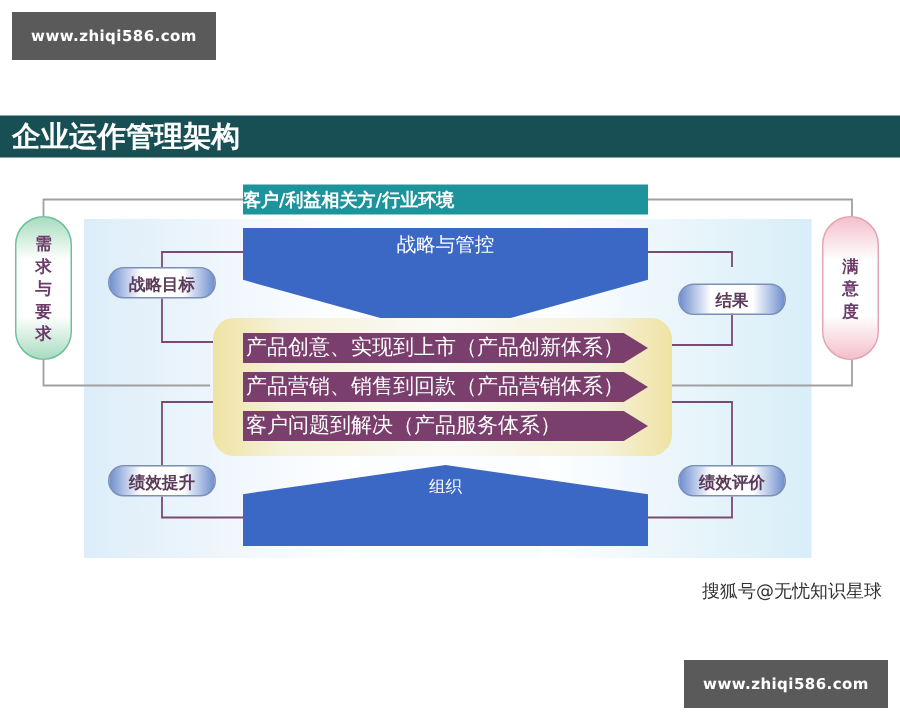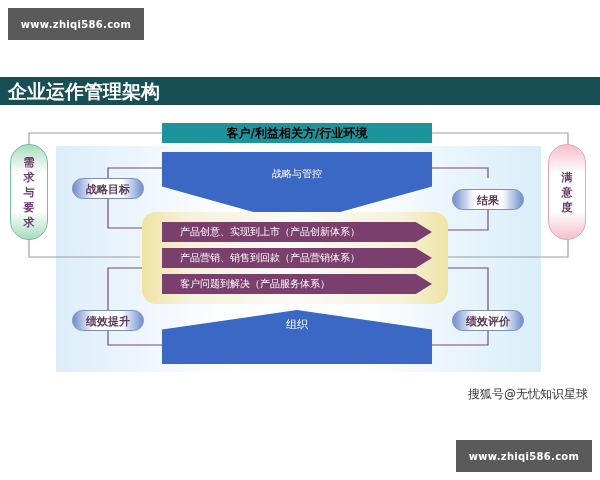--- a/index.html
+++ b/index.html
@@ -10,31 +10,31 @@
   #wm-top { left:8px; top:8px; width:136px; height:32px; }
   #wm-bottom { left:456px; top:440px; width:136px; height:32px; }
   .title-bar { position:absolute; left:0; top:77px; width:600px; height:28px; background:#174f55;
                color:#fff; font-weight:bold; font-size:19px; line-height:28px; padding-left:8px; box-sizing:border-box; }
   .bg-panel { position:absolute; left:56px; top:146px; width:184px; height:226px;
               background:linear-gradient(90deg,#dcedf9 0%, #f3f8fd 60%, #ffffff 100%); }
   .bg-panel-r { position:absolute; left:360px; top:146px; width:181px; height:226px;
               background:linear-gradient(90deg,#ffffff 0%, #eef7fc 40%, #d8eef8 100%); }
   .bg-panel-c { position:absolute; left:240px; top:146px; width:120px; height:226px; background:#fbfdff; }
   .env-bar { position:absolute; left:162px; top:123px; width:270px; height:20px; background:#1d949c;
-             color:#000000; font-size:12px; font-weight:bold; text-align:center; line-height:20px; }
+             color:#ffffff; font-size:12px; font-weight:bold; text-align:left; line-height:20px; }
   .strategy { position:absolute; left:162px; top:152px; width:270px; height:72px; background:#3a68c4;
               clip-path:polygon(0 0,100% 0,100% 48%,50% 100%,0 48%);
-              color:#fff; font-size:10px; text-align:center; line-height:13px; padding-top:15px; box-sizing:border-box; }
+              color:#fff; font-size:13px; text-align:center; line-height:13px; padding-top:5px; box-sizing:border-box; }
   .org { position:absolute; left:162px; top:310px; width:270px; height:54px; background:#3a68c4;
          clip-path:polygon(0 36%,50% 0,100% 36%,100% 100%,0 100%);
          color:#fff; font-size:11px; text-align:center; line-height:13px; padding-top:8px; box-sizing:border-box; }
   .process-box { position:absolute; left:142px; top:212px; width:306px; height:92px; border-radius:14px;
                  background:linear-gradient(90deg,#efe3a3 0%, #f6f1da 15%, #fbfaf6 50%, #f6f1da 85%, #efe3a3 100%); }
   .proc { position:absolute; left:162px; width:270px; height:20px; background:#7a3f6c; color:#fff;
-          font-size:10px; line-height:20px; padding-left:18px; box-sizing:border-box;
+          font-size:14px; line-height:20px; padding-left:2px; box-sizing:border-box;
           clip-path:polygon(0 0,94% 0,100% 50%,94% 100%,0 100%); }
   #proc-0 { top:222px; } #proc-1 { top:248px; } #proc-2 { top:274px; }
   .pill { position:absolute; height:21px; width:72px; border-radius:11px; border:1px solid #7d8fb8;
           background:linear-gradient(90deg,#6f8fcf 0%, #ffffff 30%, #ffffff 70%, #6f8fcf 100%);
           color:#5a3b58; font-size:11px; font-weight:bold; text-align:center; line-height:21px; box-sizing:border-box; }
   #pill-goal { left:72px; top:178px; } #pill-result { left:452px; top:189px; }
   #pill-improve { left:72px; top:310px; } #pill-eval { left:452px; top:310px; }
   .capsule { position:absolute; width:38px; height:96px; border-radius:19px; font-size:11px; font-weight:bold;
              display:flex; flex-direction:column; align-items:center; justify-content:center; box-sizing:border-box; }
   #cap-left { left:10px; top:144px; border:1px solid #6fbf9a;

